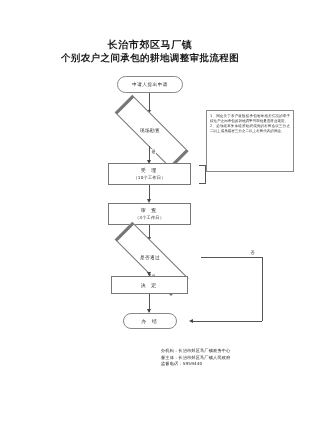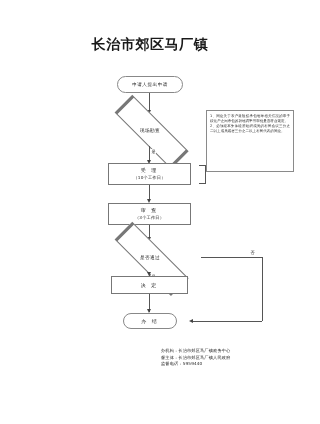--- a/index.html
+++ b/index.html
@@ -25,21 +25,21 @@
 
   
   .title-block {
     position: absolute;
     left: 0;
     top: 38px;
     width: 300px;
     text-align: center;
   }
   .title-line1 {
-    font-size: 14px;
+    font-size: 10px;
     font-weight: bold;
     letter-spacing: 0.6px;
     line-height: 13px;
   }
   .title-line2 {
     font-size: 9.5px;
     font-weight: bold;
     letter-spacing: 0.4px;
     line-height: 14px;
   }
@@ -171,20 +171,21 @@
     white-space: nowrap;
   }
 </style>
 </head>
 <body>
 
 <div id="page">
 
   <div class="title-block">
     <div class="title-line1">长治市郊区马厂镇</div>
+    <div class="title-line2">个别农户之间承包的耕地调整审批流程图</div>
   </div>
 
   <div class="node terminator" style="left:117px; top:76px; width:66px; height:17px;">
     <span>申请人提出申请</span>
   </div>
 
   <div class="conn vline" style="left:149px; top:93px; height:19px;"></div>
   <div class="arrowhead arrow-down" style="left:147px; top:110px;"></div>
 
   <div class="diamond-wrap" style="left:99px; top:114px; width:102px; height:32px;">

